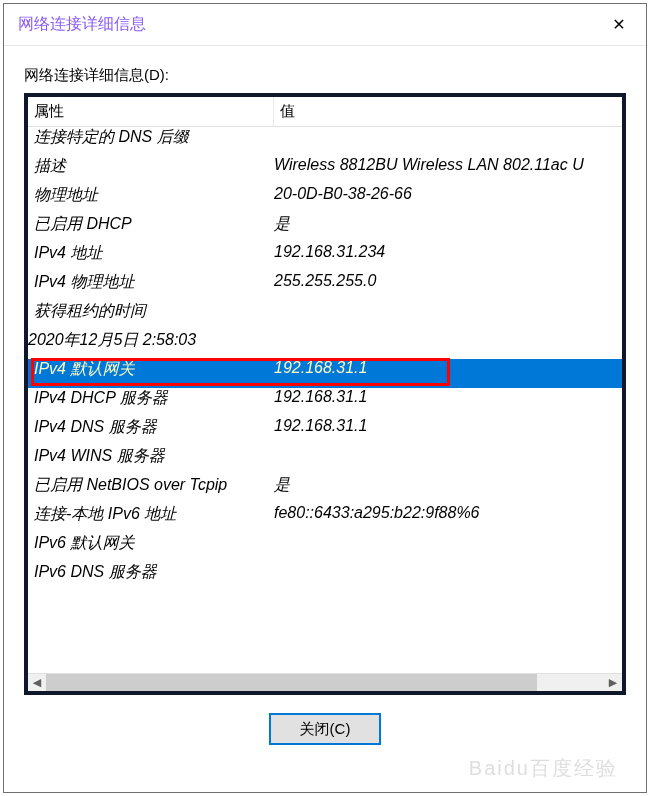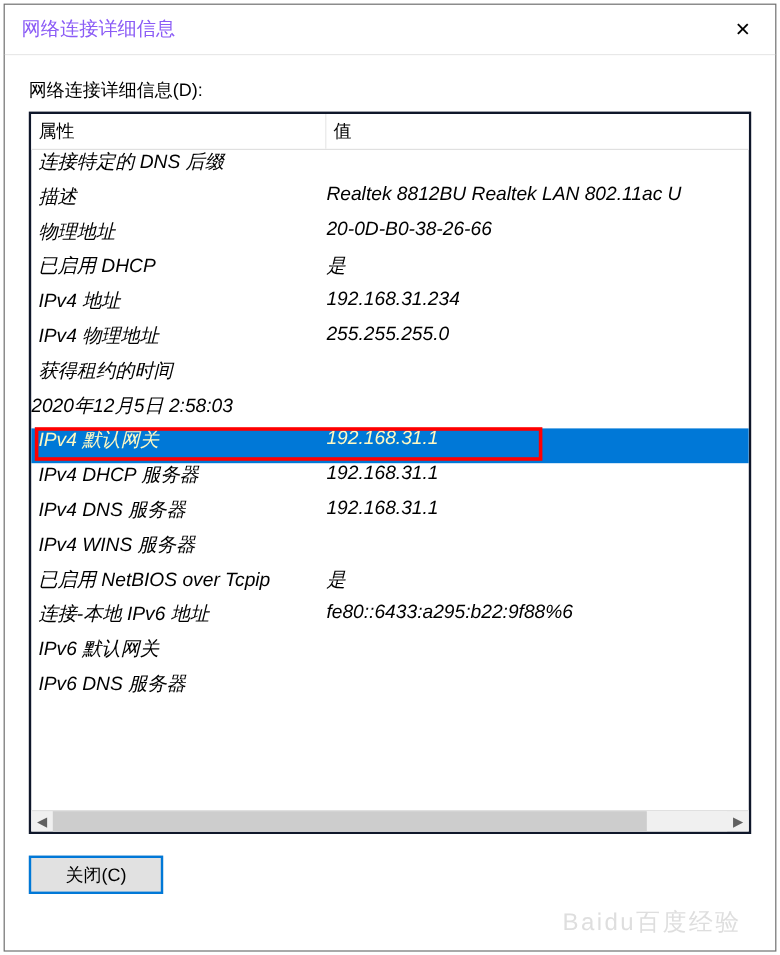--- a/index.html
+++ b/index.html
@@ -35,21 +35,21 @@
   font-size: 16px; color: #000;
 }
 .content {
   padding: 20px 20px 18px 20px;
   flex: 1;
   display: flex;
   flex-direction: column;
 }
 .subtitle { font-size: 15px; color: #000; margin-bottom: 8px; }
 .table-frame {
-  border: 2px solid #0f172a;
+  border: 4px solid #0f172a;
   background: #fff;
   height: 602px;
   display: flex;
   flex-direction: column;
   overflow: hidden;
 }
 .thead {
   display: flex;
   height: 30px;
   background: #fff;
@@ -103,21 +103,21 @@
   position: relative;
 }
 .sb-thumb {
   position: absolute;
   left: 0; top: 0; height: 100%;
   width: 88%;
   background: #cdcdcd;
 }
 .button-row {
   display: flex;
-  justify-content: flex-start;
+  justify-content: center;
   padding-top: 18px;
 }
 .ok-btn {
   width: 112px;
   height: 32px;
   border: 2px solid #0078d7;
   background: #e1e1e1;
   font-size: 15px;
   color: #000;
   display: flex; align-items: center; justify-content: center;
@@ -152,21 +152,21 @@
         <div class="th th-prop">属性</div>
         <div class="th th-val">值</div>
       </div>
       <div class="tbody" id="tbody">
           <div class="row">
             <div class="cell-prop">连接特定的 DNS 后缀</div>
             <div class="cell-val"></div>
           </div>
           <div class="row">
             <div class="cell-prop">描述</div>
-            <div class="cell-val">Realtek 8812BU Realtek LAN 802.11ac U</div>
+            <div class="cell-val">Wireless 8812BU Wireless LAN 802.11ac U</div>
           </div>
           <div class="row">
             <div class="cell-prop">物理地址</div>
             <div class="cell-val">20-0D-B0-38-26-66</div>
           </div>
           <div class="row">
             <div class="cell-prop">已启用 DHCP</div>
             <div class="cell-val">是</div>
           </div>
           <div class="row">

